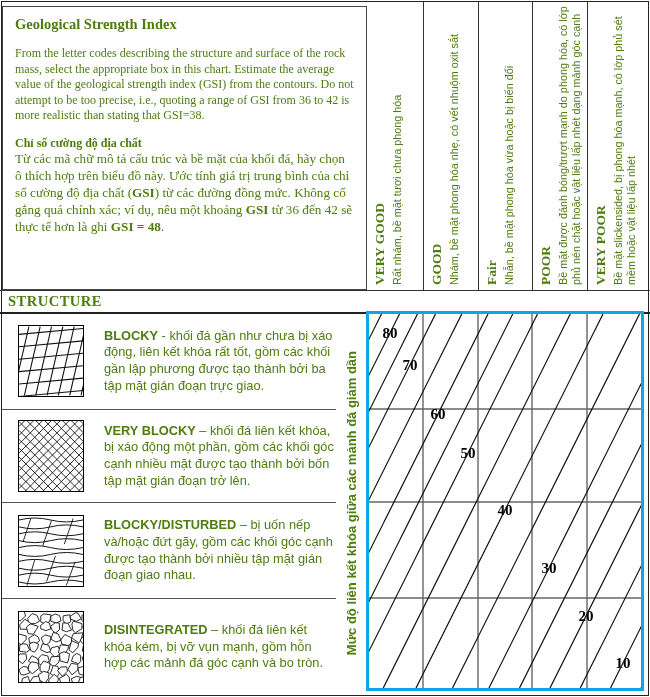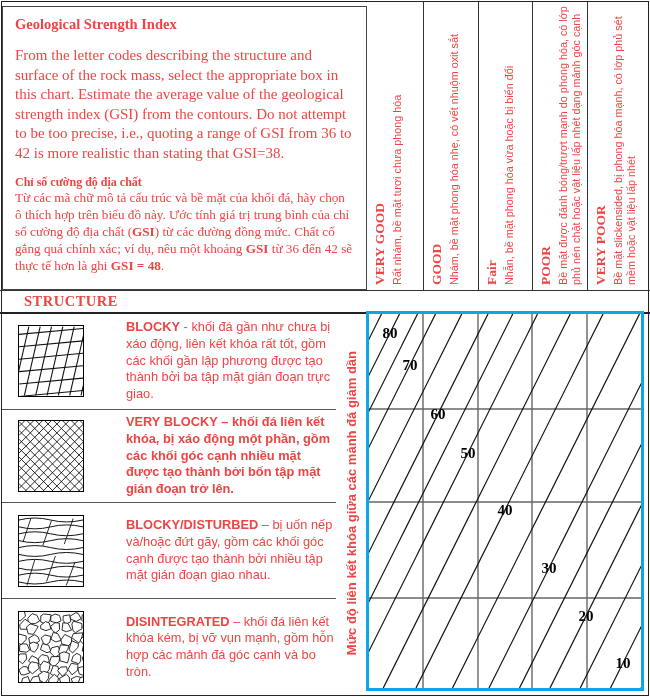--- a/index.html
+++ b/index.html
@@ -1,40 +1,40 @@
 <!DOCTYPE html>
 <html><head>
 <meta charset="utf-8">
 <style>
   html,body{margin:0;padding:0;background:#fff;}
-  .page{position:relative;width:650px;height:697px;background:#fff;color:#ef4444;
+  .page{position:relative;width:650px;height:697px;background:#fff;color:#4d7c0f;
         font-family:"Liberation Sans",sans-serif;overflow:hidden;}
   .frame{position:absolute;left:1px;top:1px;width:646px;height:693px;border:1.5px solid #222;}
   
   .intro{position:absolute;left:2px;top:6px;width:365px;height:284px;border:1px solid #444;
          box-sizing:border-box;padding:9px 12px 0 12px;font-family:"Liberation Serif",serif;}
   .en-title{font-weight:bold;font-size:14.5px;margin:0 0 13px 0;}
-  .en-body{font-size:15px;line-height:1.3;margin:0;}
+  .en-body{font-size:12px;line-height:1.3;margin:0;}
   .vi-title{font-weight:bold;font-size:12px;margin:12px 0 0 0;}
   .vi-body{font-size:13.2px;line-height:1.28;margin:0;}
   
   .sq-col{position:absolute;top:2px;height:288px;box-sizing:border-box;display:flex;
           flex-direction:row;padding:4px 2px 5px 5px;}
   .sq-col.bl{border-left:1px solid #333;}
   .vname{writing-mode:vertical-rl;transform:rotate(180deg);height:100%;
          font-family:"Liberation Serif",serif;font-weight:bold;font-size:13.5px;}
   .vdesc{writing-mode:vertical-rl;transform:rotate(180deg);height:100%;margin-left:3px;
          font-size:10.8px;line-height:1.25;}
   .hline{position:absolute;background:#333;height:1px;}
   .sq-axis{position:absolute;left:367px;top:291px;width:278px;height:21px;text-align:center;
            padding-right:55px;box-sizing:border-box;font-weight:bold;font-size:14px;line-height:21px;}
   
-  .st-label{position:absolute;left:24px;top:293px;font-family:"Liberation Serif",serif;
+  .st-label{position:absolute;left:8px;top:293px;font-family:"Liberation Serif",serif;
             font-weight:bold;font-size:14.5px;letter-spacing:.5px;}
-  .st-row{position:absolute;left:2px;width:334px;display:flex;align-items:center;gap:22px;}
+  .st-row{position:absolute;left:2px;width:334px;display:flex;align-items:center;}
   .rowline{position:absolute;left:2px;width:334px;height:1px;background:#555;}
   .swatch{width:64px;height:70px;margin-left:16px;flex:none;background:#fff;
           border:1.6px solid #000;}
   .st-text{margin-left:20px;width:233px;font-size:12.8px;line-height:1.3;}
   .st-text b{font-size:12.8px;}
   
   .il-axis{position:absolute;left:337px;top:313px;width:29px;height:380px;display:flex;
            align-items:center;justify-content:center;}
   .il-axis span{writing-mode:vertical-rl;transform:rotate(180deg);font-weight:bold;font-size:13px;white-space:nowrap;}
   
@@ -46,21 +46,21 @@
 </head>
 <body>
 
 <div class="page">
   <div class="frame"></div>
 
   <div class="intro">
     <div class="en-title">Geological Strength Index</div>
     <p class="en-body">From the letter codes describing the structure and surface of the rock mass, select the appropriate box in this chart. Estimate the average value of the geological strength index (GSI) from the contours. Do not attempt to be too precise, i.e., quoting a range of GSI from 36 to 42 is more realistic than stating that GSI=38.</p>
     <div class="vi-title">Chỉ số cường độ địa chất</div>
-    <p class="vi-body"><span>Từ các mã chữ mô tả cấu trúc và bề mặt của khối đá, hãy chọn ô thích hợp trên biểu đồ này. Ước tính giá trị trung bình của chỉ số cường độ địa chất (</span><b>GSI</b><span>) từ các đường đồng mức. Chất cố gắng quá chính xác; ví dụ, nêu một khoảng </span><b>GSI</b><span> từ 36 đến 42 sẽ thực tế hơn là ghi </span><b>GSI = 48</b><span>.</span></p>
+    <p class="vi-body"><span>Từ các mã chữ mô tả cấu trúc và bề mặt của khối đá, hãy chọn ô thích hợp trên biểu đồ này. Ước tính giá trị trung bình của chỉ số cường độ địa chất (</span><b>GSI</b><span>) từ các đường đồng mức. Không cố gắng quá chính xác; ví dụ, nêu một khoảng </span><b>GSI</b><span> từ 36 đến 42 sẽ thực tế hơn là ghi </span><b>GSI = 48</b><span>.</span></p>
   </div>
 
   <div class="sq-col" style="left:367px;width:56px;">
     <div class="vname">VERY GOOD</div>
     <div class="vdesc">Rất nhám, bề mặt tươi chưa phong hóa</div>
   </div>
   <div class="sq-col bl" style="left:423px;width:55px;">
     <div class="vname">GOOD</div>
     <div class="vdesc">Nhám, bề mặt phong hóa nhẹ, có vết nhuộm oxit sắt</div>
   </div>
@@ -95,21 +95,21 @@
         <line x1="28.5" y1="70" x2="44.5" y2="0" stroke="#111" stroke-width="1.1"></line>
         <line x1="40" y1="70" x2="56" y2="0" stroke="#111" stroke-width="1.1"></line>
         <line x1="51.5" y1="70" x2="67.5" y2="0" stroke="#111" stroke-width="1.1"></line>
         <line x1="63" y1="70" x2="79" y2="0" stroke="#111" stroke-width="1.1"></line>
       </svg>
     <div class="st-text">
       <b>BLOCKY</b><span> - </span><span>khối đá gần như chưa bị xáo động, liên kết khóa rất tốt, gồm các khối gần lập phương được tạo thành bởi ba tập mặt gián đoạn trực giao.</span>
     </div>
   </div>
   <div class="rowline" style="top:409px;"></div>
-  <div class="st-row" style="top:410px;height:92px;font-weight:bold;">
+  <div class="st-row" style="top:410px;height:92px;">
     <svg id="tex1" class="swatch" viewBox="0 0 65 70">
         <line x1="0" y1="-63" x2="70" y2="7" stroke="#111" stroke-width="0.9"></line>
         <line x1="0" y1="-54" x2="70" y2="16" stroke="#111" stroke-width="0.9"></line>
         <line x1="0" y1="-45" x2="70" y2="25" stroke="#111" stroke-width="0.9"></line>
         <line x1="0" y1="-36" x2="70" y2="34" stroke="#111" stroke-width="0.9"></line>
         <line x1="0" y1="-27" x2="70" y2="43" stroke="#111" stroke-width="0.9"></line>
         <line x1="0" y1="-18" x2="70" y2="52" stroke="#111" stroke-width="0.9"></line>
         <line x1="0" y1="-9" x2="70" y2="61" stroke="#111" stroke-width="0.9"></line>
         <line x1="0" y1="0" x2="70" y2="70" stroke="#111" stroke-width="0.9"></line>
         <line x1="0" y1="9" x2="70" y2="79" stroke="#111" stroke-width="0.9"></line>

